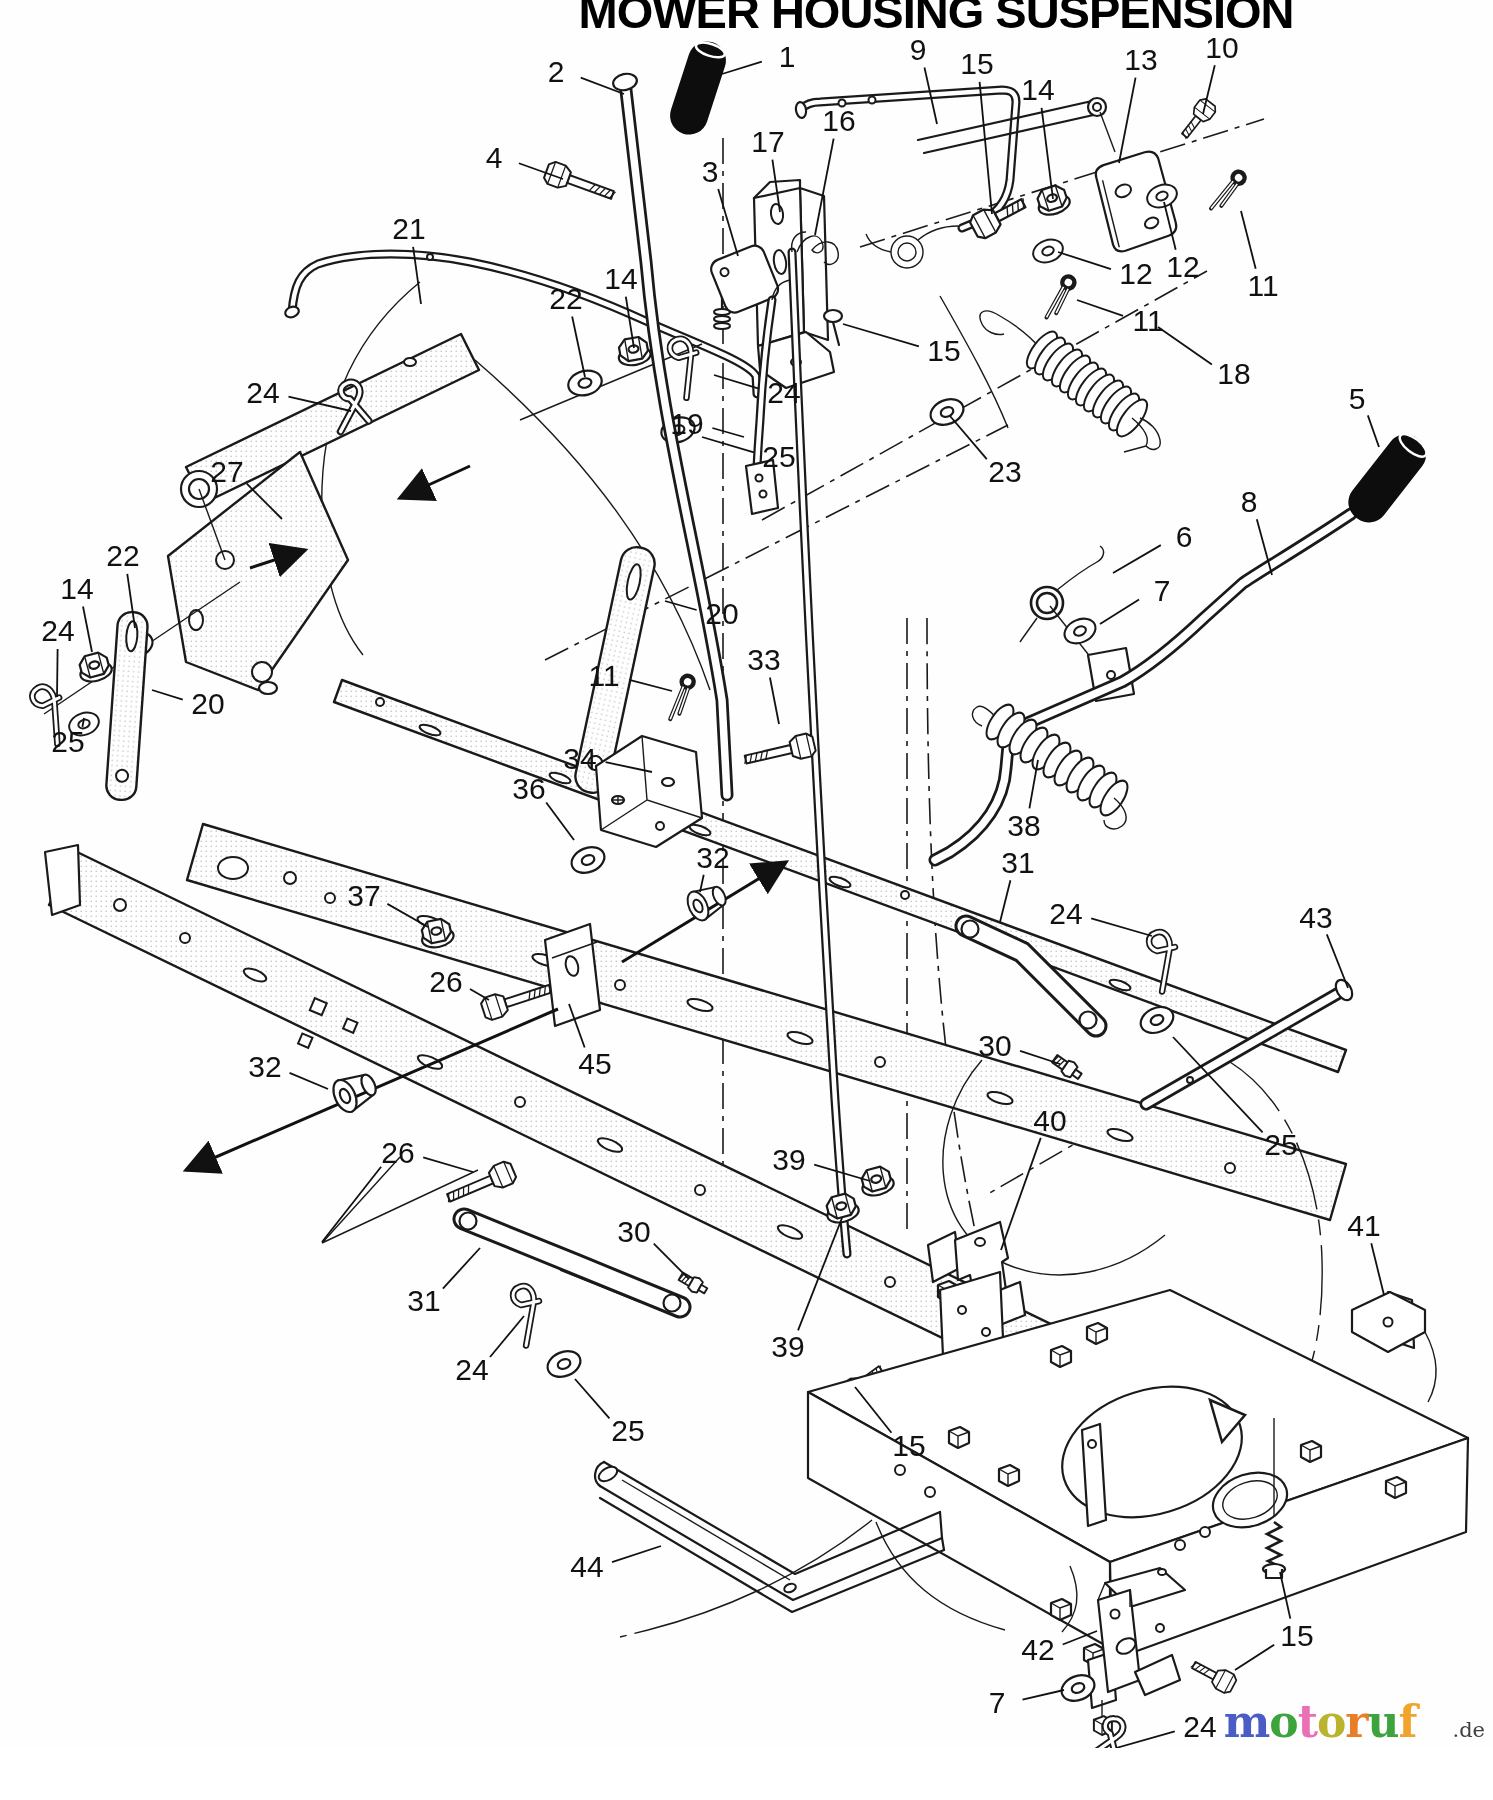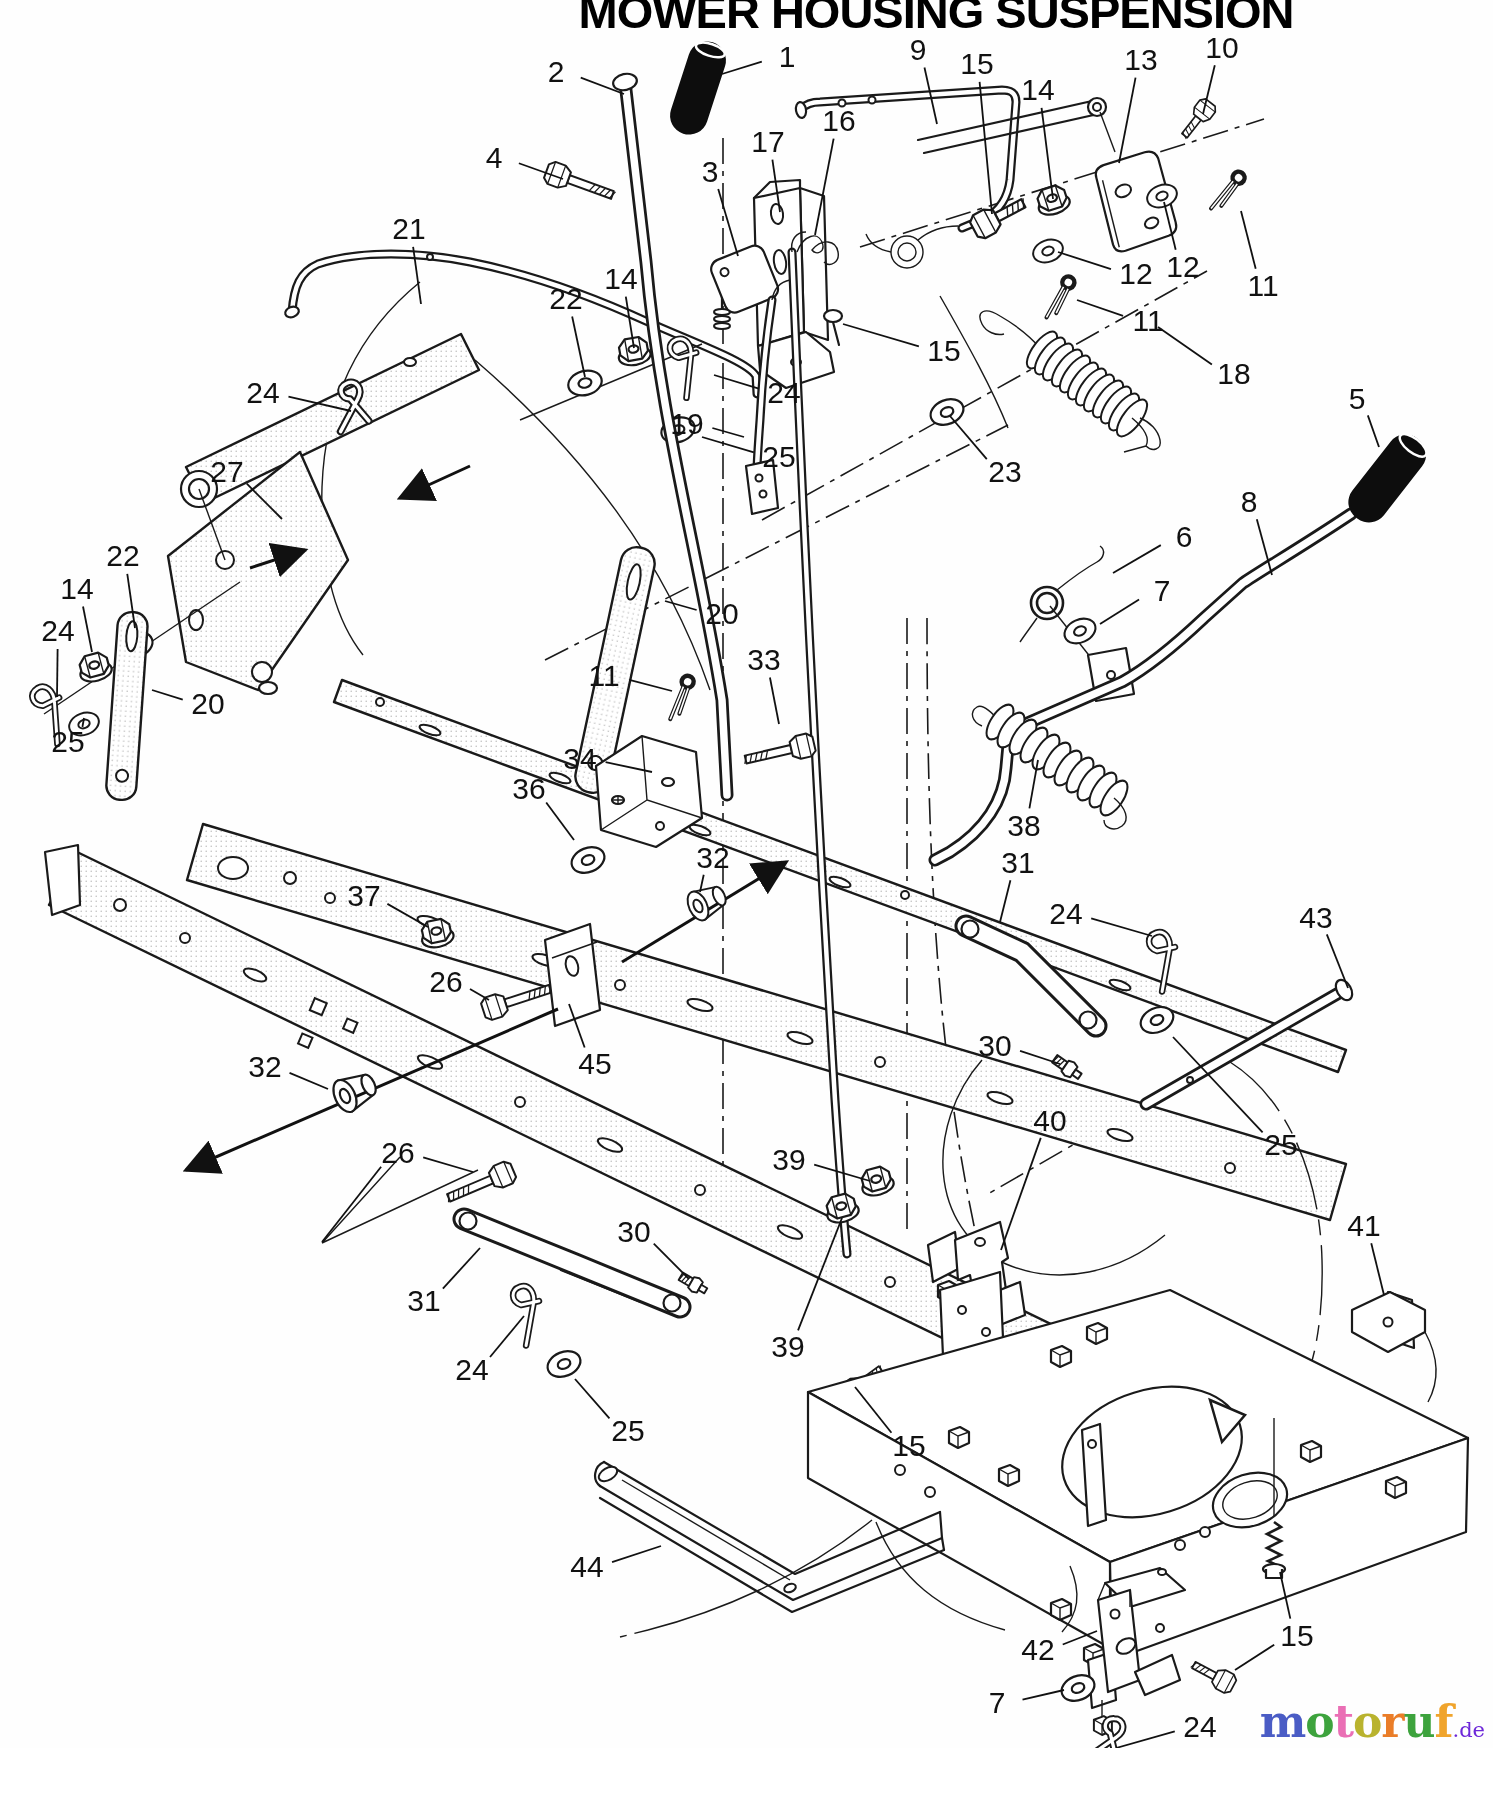--- a/index.html
+++ b/index.html
@@ -4,21 +4,21 @@
 <style>
   html,body{margin:0;padding:0;background:#fff;}
   #page{position:relative;width:1493px;height:1748px;background:#fefefe;overflow:hidden;
         font-family:"Liberation Sans",sans-serif;}
   #title{position:absolute;top:-16px;left:936px;transform:translateX(-50%);
          font-size:47px;font-weight:700;letter-spacing:-1px;color:#000;white-space:nowrap;}
   #pageno{position:absolute;left:712px;top:1762px;width:50px;text-align:center;
           font-size:30px;color:#111;}
   #watermark{position:absolute;right:8px;bottom:4px;font-family:"DejaVu Serif",serif;
              font-size:44px;font-weight:700;letter-spacing:-1px;line-height:1;}
-  #watermark .de{font-size:21px;font-weight:400;color:#6d28d9;letter-spacing:0;}
+  #watermark .de{font-size:21px;font-weight:400;color:#404040;letter-spacing:0;margin-left:36px;}
   svg{position:absolute;left:0;top:0;}
   .ln{fill:none;stroke:#1a1a1a;stroke-width:2.2;stroke-linejoin:round;stroke-linecap:round;}
   .thin{fill:none;stroke:#1a1a1a;stroke-width:1.4;}
   .fillw{fill:#fff;stroke:#1a1a1a;stroke-width:2.2;stroke-linejoin:round;}
   .stip{fill:url(#stip);stroke:#1a1a1a;stroke-width:2.4;stroke-linejoin:round;}
   .hole{fill:#fff;stroke:#1a1a1a;stroke-width:2;}
   .tube{stroke:#1a1a1a;stroke-width:13;fill:none;stroke-linecap:round;}
   .tubein{stroke:#fff;stroke-width:7.5;fill:none;stroke-linecap:round;}
   .tubeS{stroke:#1a1a1a;stroke-width:9;fill:none;stroke-linecap:round;}
   .tubeSin{stroke:#fff;stroke-width:4.5;fill:none;stroke-linecap:round;}

